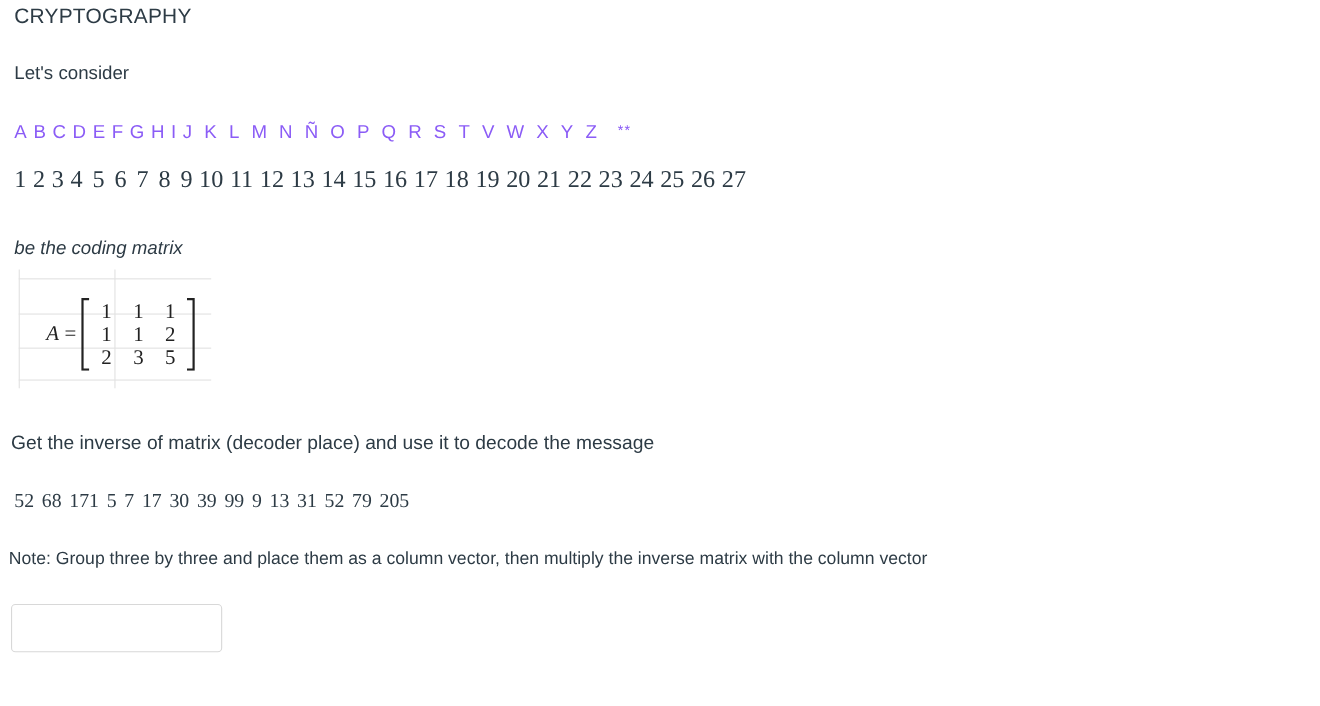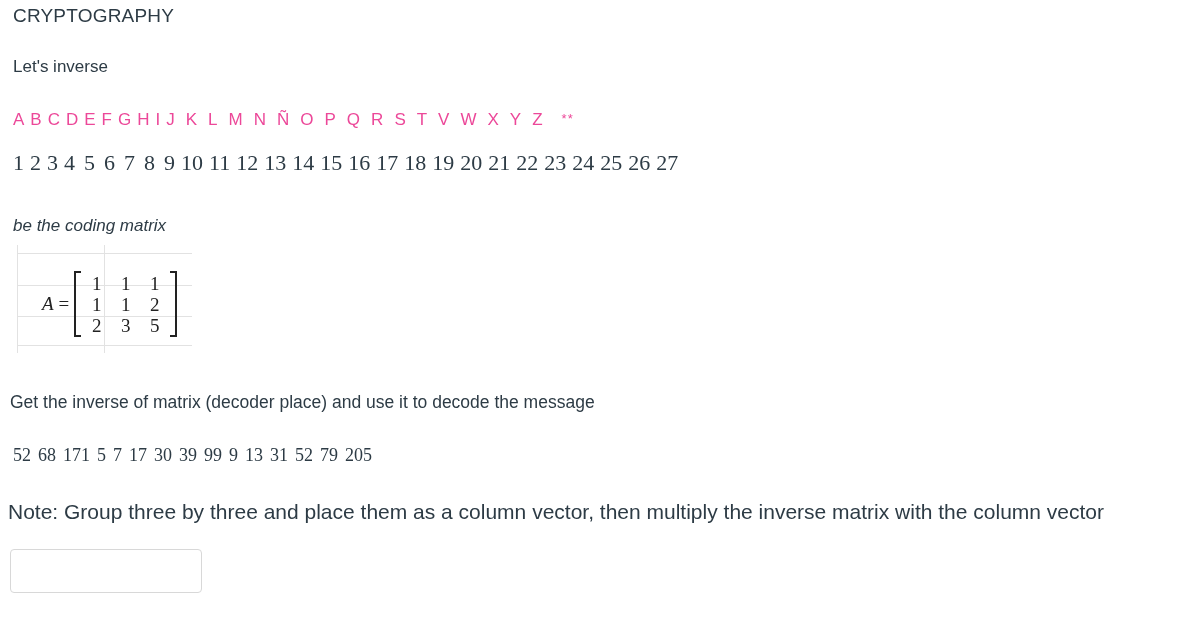--- a/index.html
+++ b/index.html
@@ -37,21 +37,21 @@
     color: #2d3b45;
     white-space: nowrap;
   }
 
   
   .alpha-row {
     position: absolute;
     left: 13px;
     top: 110px;
     font-size: 17px;
-    color: #ec4899;
+    color: #8b5cf6;
     white-space: nowrap;
   }
   .alpha-row .ch { display: inline-block; }
   .alpha-row .sp-1 { margin-right: 6px; }
   .alpha-row .sp-2 { margin-right: 11px; }
   .alpha-row .stars {
     font-size: 13px;
     vertical-align: 2px;
     letter-spacing: 1px;
   }
@@ -150,21 +150,21 @@
     font-size: 18px;
     font-family: "Liberation Serif", serif;
     white-space: nowrap;
   }
   .message-line .m { display: inline-block; margin-right: 7px; }
 
   .note-line {
     position: absolute;
     left: 8px;
     top: 500px;
-    font-size: 21px;
+    font-size: 16px;
     white-space: nowrap;
   }
 
   .answer-row {
     position: absolute;
     left: 10px;
     top: 549px;
     display: flex;
     align-items: flex-start;
   }
@@ -188,21 +188,21 @@
     padding: 0 8px;
   }
 </style>
 </head>
 <body>
 
 <div class="page">
 
   <div class="title">CRYPTOGRAPHY</div>
 
-  <div class="intro">Let's inverse</div>
+  <div class="intro">Let's consider</div>
 
   <div class="alpha-row" id="alpha-row"><span class="ch sp-1">A</span><span class="ch sp-1">B</span><span class="ch sp-1">C</span><span class="ch sp-1">D</span><span class="ch sp-1">E</span><span class="ch sp-1">F</span><span class="ch sp-1">G</span><span class="ch sp-1">H</span><span class="ch sp-1">I</span><span class="ch sp-2">J</span><span class="ch sp-2">K</span><span class="ch sp-2">L</span><span class="ch sp-2">M</span><span class="ch sp-2">N</span><span class="ch sp-2">Ñ</span><span class="ch sp-2">O</span><span class="ch sp-2">P</span><span class="ch sp-2">Q</span><span class="ch sp-2">R</span><span class="ch sp-2">S</span><span class="ch sp-2">T</span><span class="ch sp-2">V</span><span class="ch sp-2">W</span><span class="ch sp-2">X</span><span class="ch sp-2">Y</span><span class="ch sp-2">Z</span><span class="ch stars" style="margin-left: 8px;">**</span></div>
 
   <div class="num-row" id="num-row"><span class="n">1</span><span class="n">2</span><span class="n">3</span><span class="n gap">4</span><span class="n gap">5</span><span class="n gap">6</span><span class="n gap">7</span><span class="n gap">8</span><span class="n">9</span><span class="n">10</span><span class="n">11</span><span class="n">12</span><span class="n">13</span><span class="n">14</span><span class="n">15</span><span class="n">16</span><span class="n">17</span><span class="n">18</span><span class="n">19</span><span class="n">20</span><span class="n">21</span><span class="n">22</span><span class="n">23</span><span class="n">24</span><span class="n">25</span><span class="n">26</span><span class="n">27</span></div>
 
   <div class="coding-line">be the coding matrix</div>
 
   <div class="matrix-block">
     <div class="gridline-h" style="top:8px;"></div>
     <div class="gridline-h" style="top:40px;"></div>

